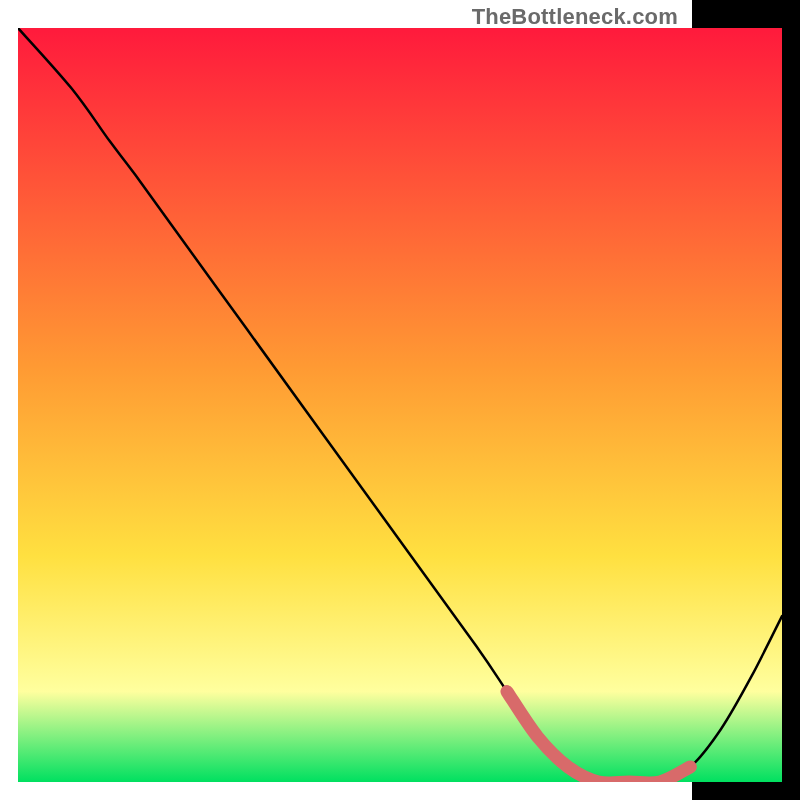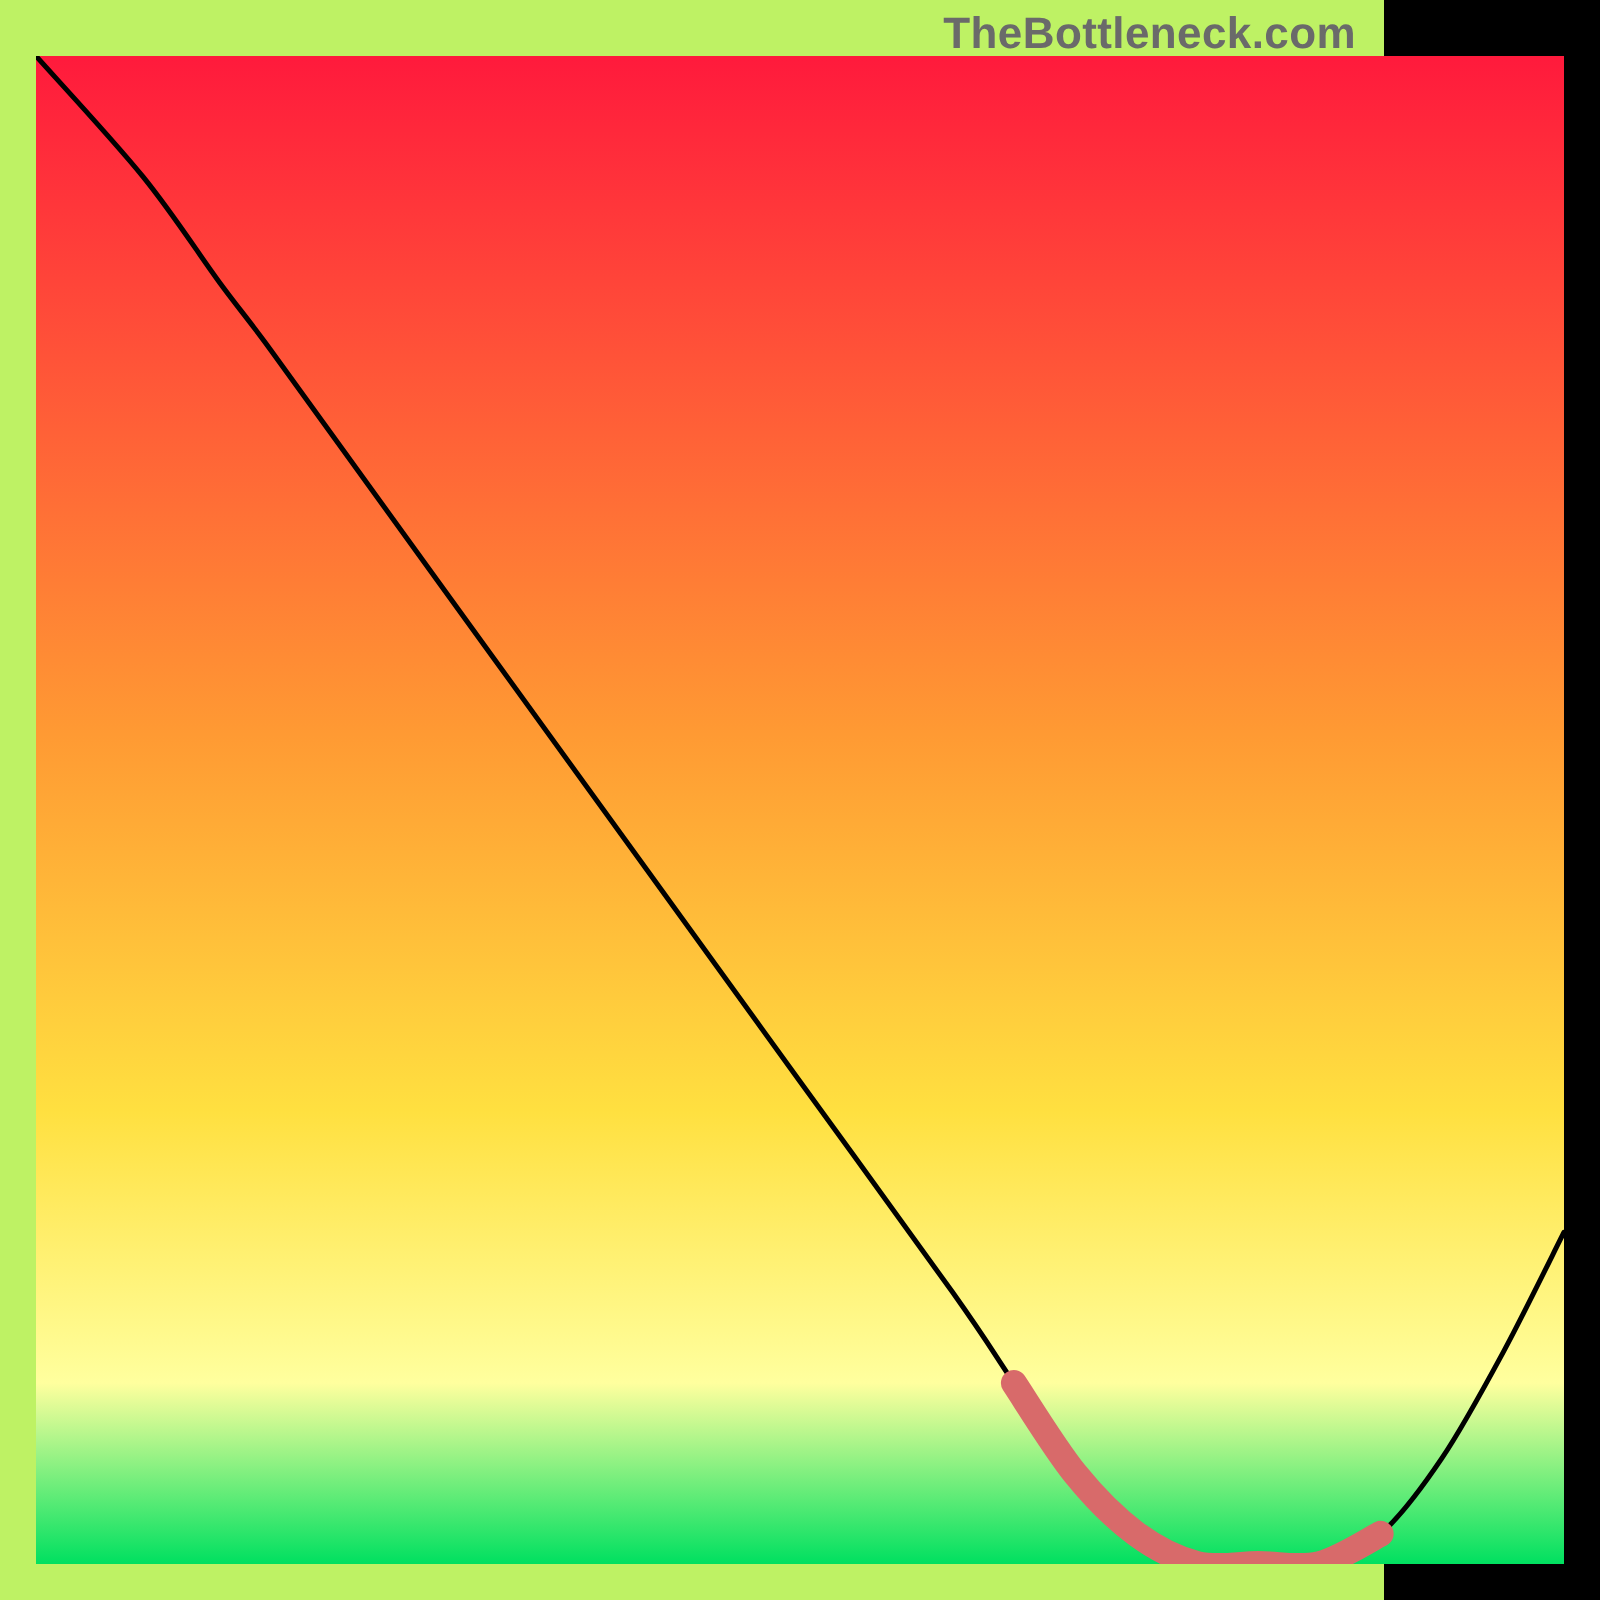--- a/index.html
+++ b/index.html
@@ -8,21 +8,21 @@
     width: 800px;
     height: 800px;
     background: #000;
     overflow: hidden;
     font-family: Arial, Helvetica, sans-serif;
   }
   .stage {
     position: relative;
     width: 692px;
     height: 800px;
-    background: #bef264;
+    background: #ffffff;
   }
   .watermark {
     position: absolute;
     top: 4px;
     right: 14px;
     color: #6a6a6a;
     font-size: 22px;
     font-weight: 600;
     letter-spacing: 0.2px;
     user-select: none;

